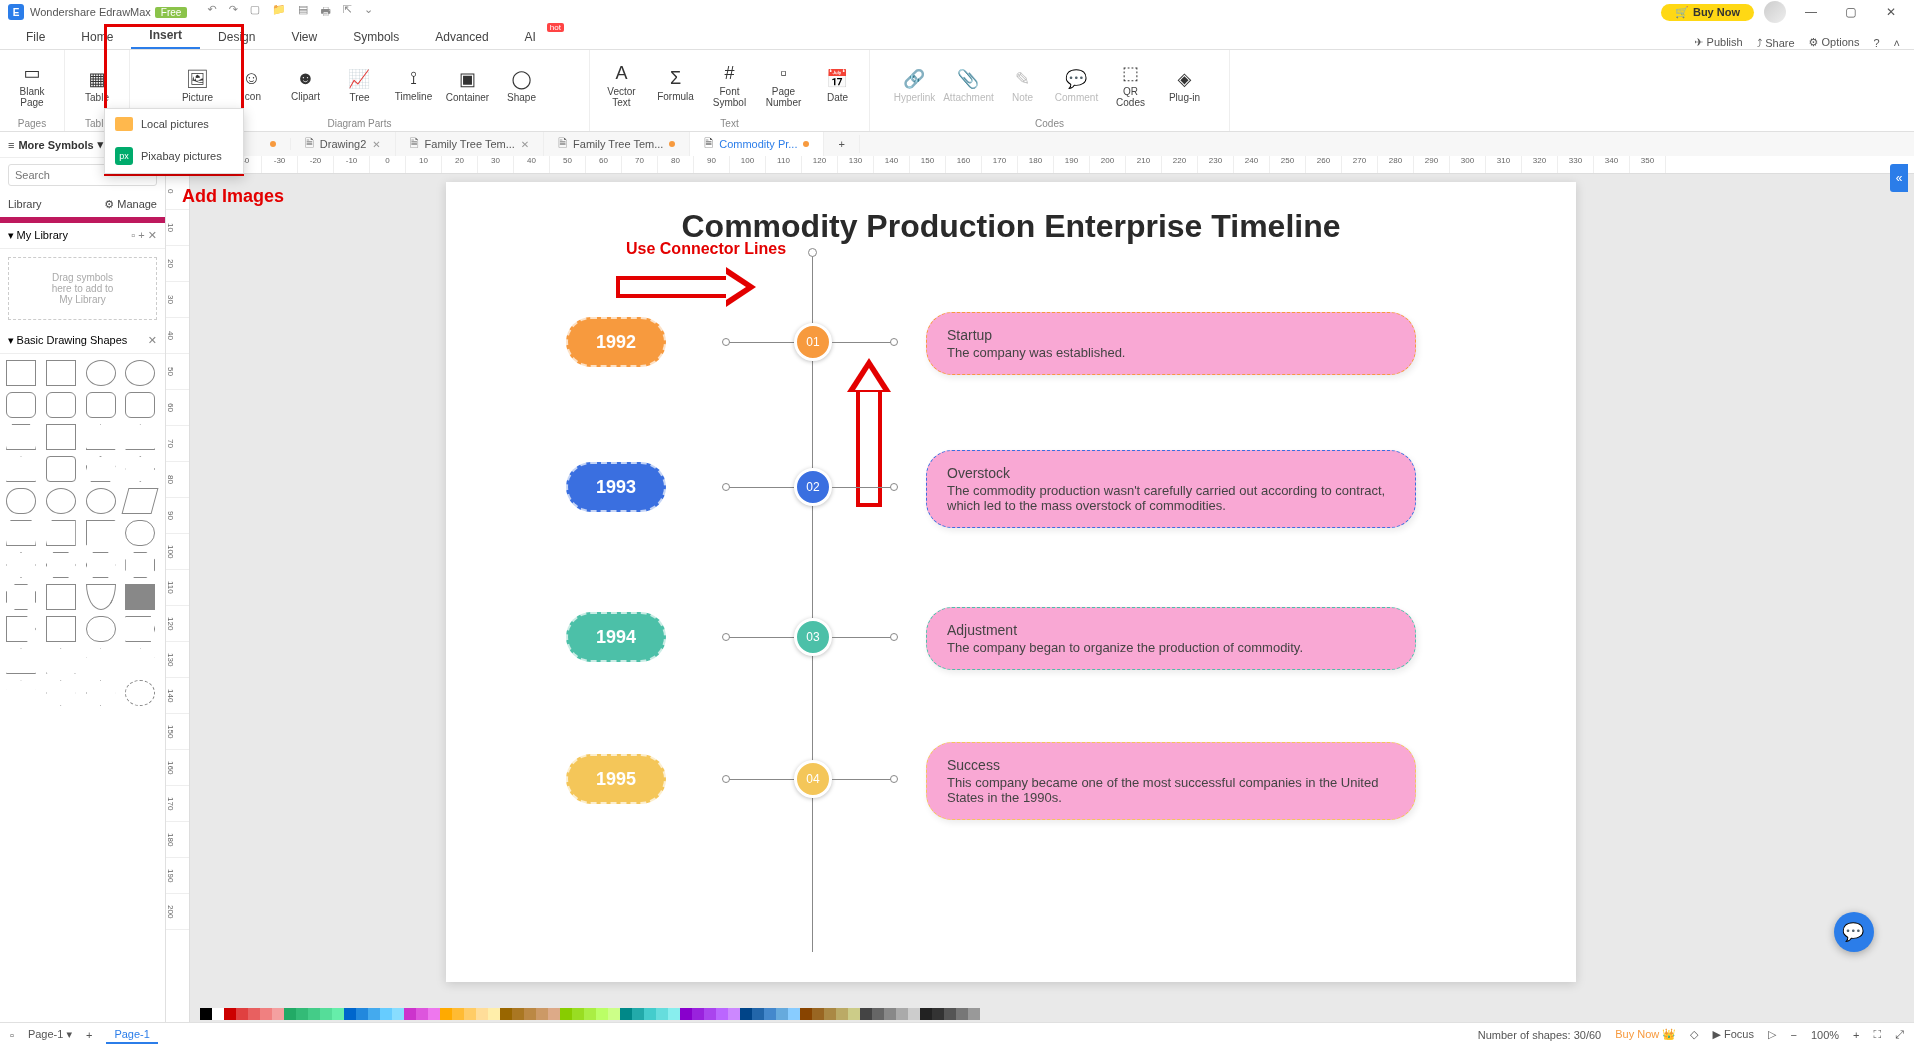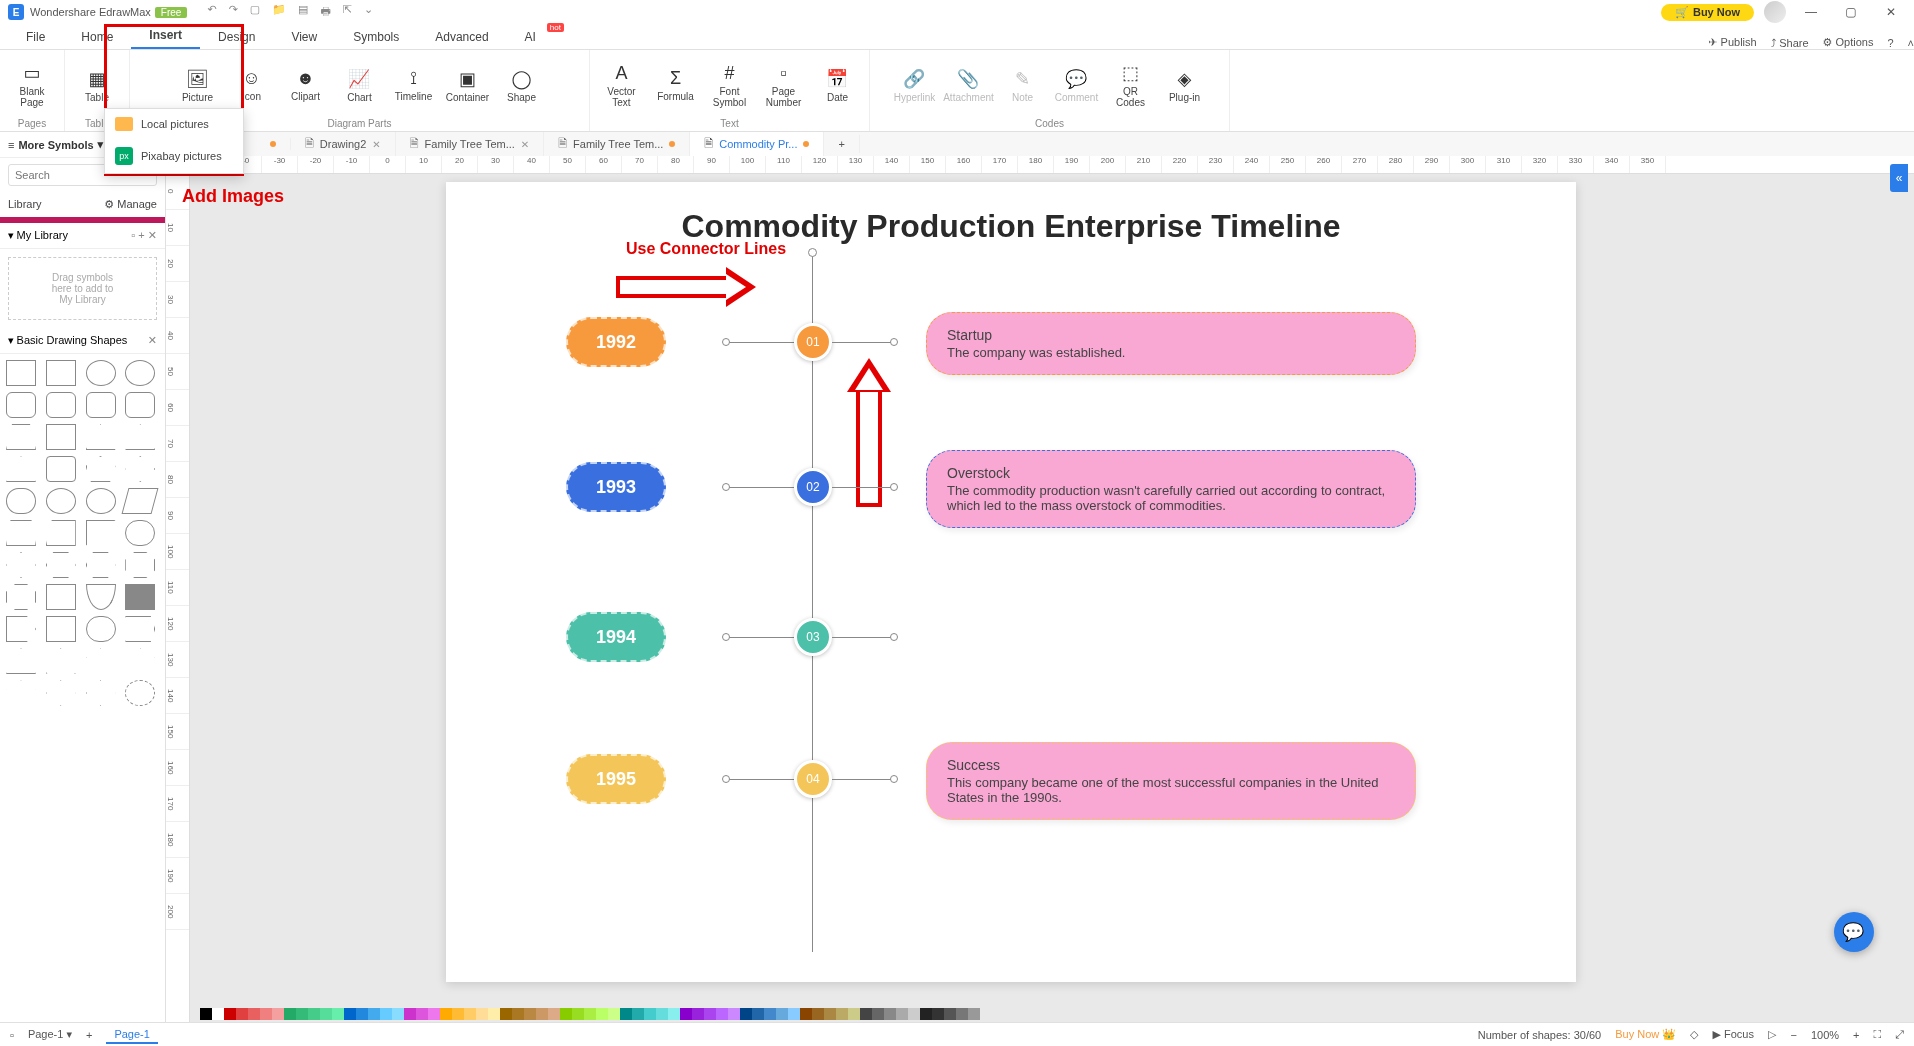--- a/index.html
+++ b/index.html
@@ -15,21 +15,21 @@
 .buy-now { background: #ffd814; color: #333; border-radius: 12px; padding: 2px 14px; font-size: 11px; font-weight: 600; display:flex; align-items:center; gap:4px; }
 .avatar { width: 22px; height: 22px; border-radius: 50%; background: linear-gradient(135deg,#ccc,#eee); }
 .win-btn { width: 30px; text-align: center; color: #555; cursor: pointer; font-size: 12px; }
 
 
 .menutabs { height: 26px; background: #fff; display: flex; align-items: flex-end; padding-left: 8px; border-bottom: 1px solid #e0e0e0; }
 .menutabs .tab { padding: 5px 18px 5px; font-size: 12px; color: #444; cursor: pointer; position: relative; }
 .menutabs .tab.active { font-weight: 600; border-bottom: 2px solid #2b7de9; }
 .menutabs .ai-hot { position: relative; }
 .menutabs .ai-hot .hot { background: #ff4444; color: #fff; font-size: 8px; padding: 0 3px; border-radius: 2px; position: absolute; top: -2px; right: -10px; }
-.menutabs .right { margin-left: auto; display: flex; gap: 14px; font-size: 11px; color: #555; align-items: center; }
+.menutabs .right { margin-left: auto; display: flex; gap: 14px; padding-right: 14px; font-size: 11px; color: #555; align-items: center; }
 
 
 .ribbon { height: 82px; background: #fff; display: flex; border-bottom: 1px solid #e0e0e0; position: relative; }
 .ribbon-group { display: flex; flex-direction: column; align-items: center; padding: 4px 8px 2px; border-right: 1px solid #eee; }
 .ribbon-group .items { display: flex; gap: 6px; flex: 1; align-items: center; }
 .ribbon-btn { display: flex; flex-direction: column; align-items: center; justify-content: center; width: 48px; font-size: 10px; color: #444; cursor: pointer; gap: 2px; }
 .ribbon-btn .icn { font-size: 18px; color: #333; }
 .ribbon-btn.disabled { color: #bbb; }
 .ribbon-btn.disabled .icn { color: #bbb; }
 .ribbon-group .label { font-size: 10px; color: #888; padding-top: 2px; }
@@ -193,21 +193,21 @@
       <div class="ribbon-btn">
           <span class="icn">☺</span>
           <span>Icon</span>
         </div>
       <div class="ribbon-btn">
           <span class="icn">☻</span>
           <span>Clipart</span>
         </div>
       <div class="ribbon-btn">
           <span class="icn">📈</span>
-          <span>Chart</span>
+          <span>Tree</span>
         </div>
       <div class="ribbon-btn">
           <span class="icn">⟟</span>
           <span>Timeline</span>
         </div>
       <div class="ribbon-btn">
           <span class="icn">▣</span>
           <span>Container</span>
         </div>
       <div class="ribbon-btn">
@@ -481,20 +481,24 @@
       <div>The commodity production wasn't carefully carried out according to contract, which led to the mass overstock of commodities.</div>
     </div>
           </div>
           <div class="tl-row" style="top: 430px;">
     <div class="year-pill" style="background:#4cc0a8">1994</div>
     <div class="hline left"></div>
     <div class="hline-dot" style="left:276px"></div>
     <div class="num-circle" style="background:#4cc0a8">03</div>
     <div class="hline right"></div>
     <div class="hline-dot" style="left:444px"></div>
+    <div class="desc-box" style="border-color:#4cc0a8;top:-5px">
+      <div class="dtitle">Adjustment</div>
+      <div>The company began to organize the production of commodity.</div>
+    </div>
           </div>
           <div class="tl-row" style="top: 572px;">
     <div class="year-pill" style="background:#f4c659">1995</div>
     <div class="hline left"></div>
     <div class="hline-dot" style="left:276px"></div>
     <div class="num-circle" style="background:#f4c659">04</div>
     <div class="hline right"></div>
     <div class="hline-dot" style="left:444px"></div>
     <div class="desc-box" style="border-color:#f4c659;top:-12px">
       <div class="dtitle">Success</div>

